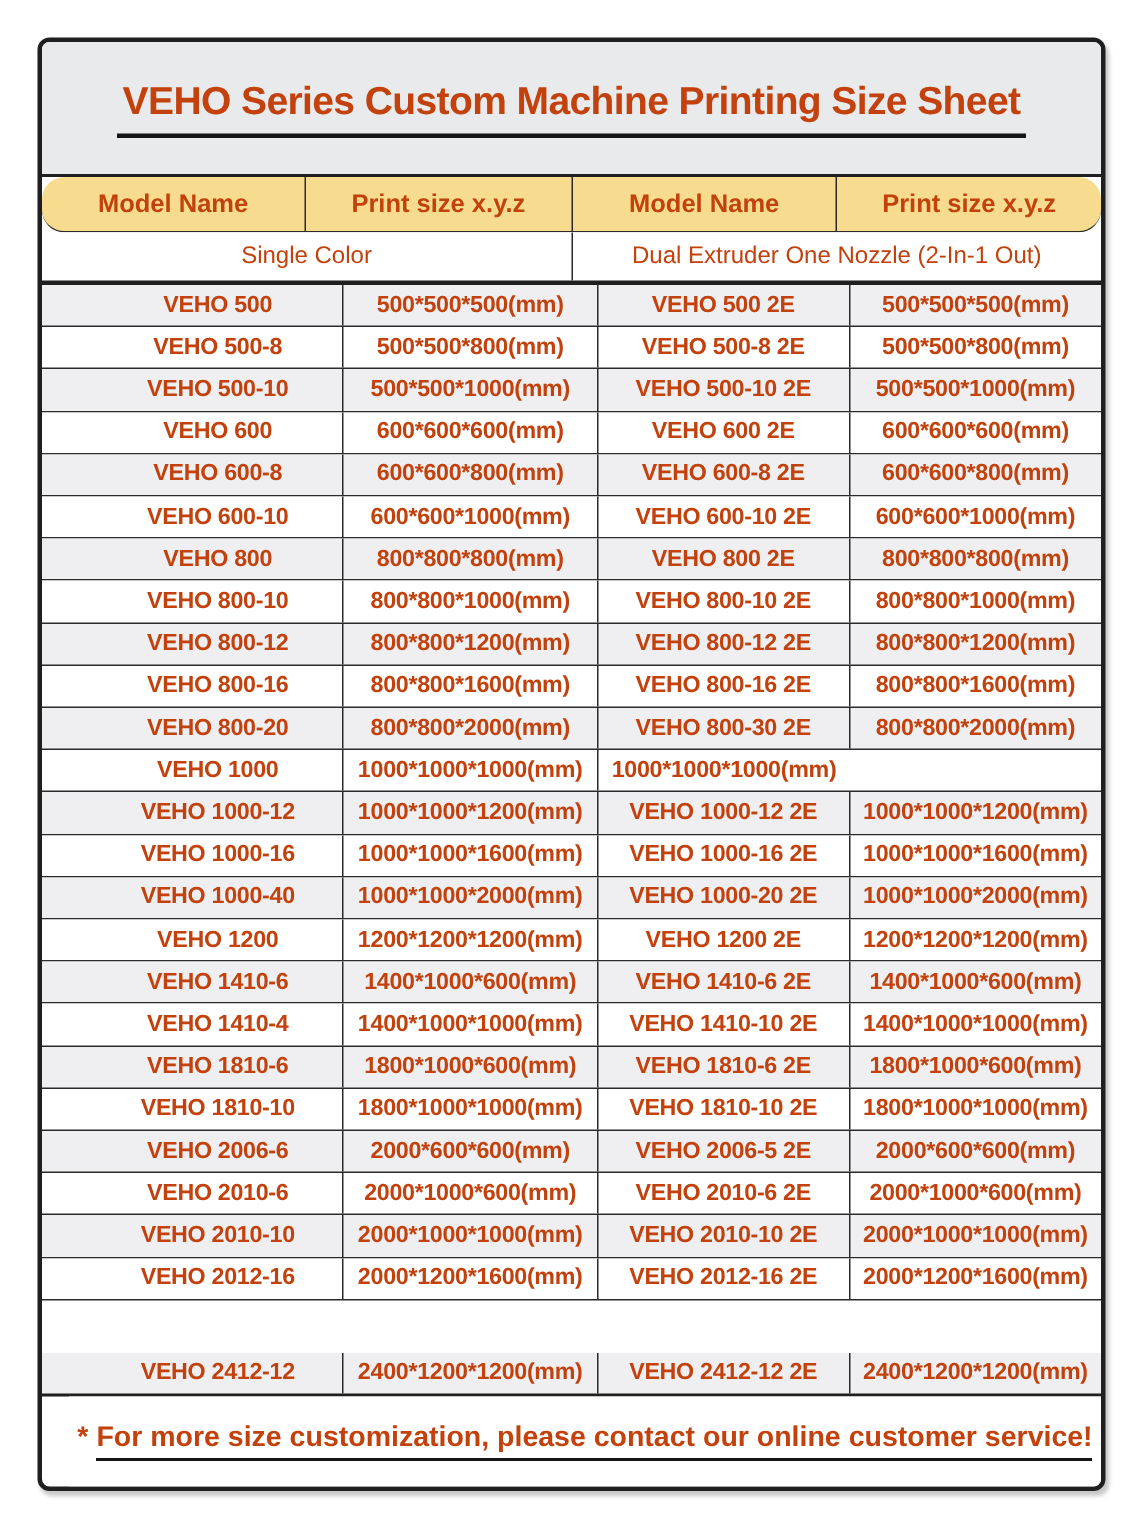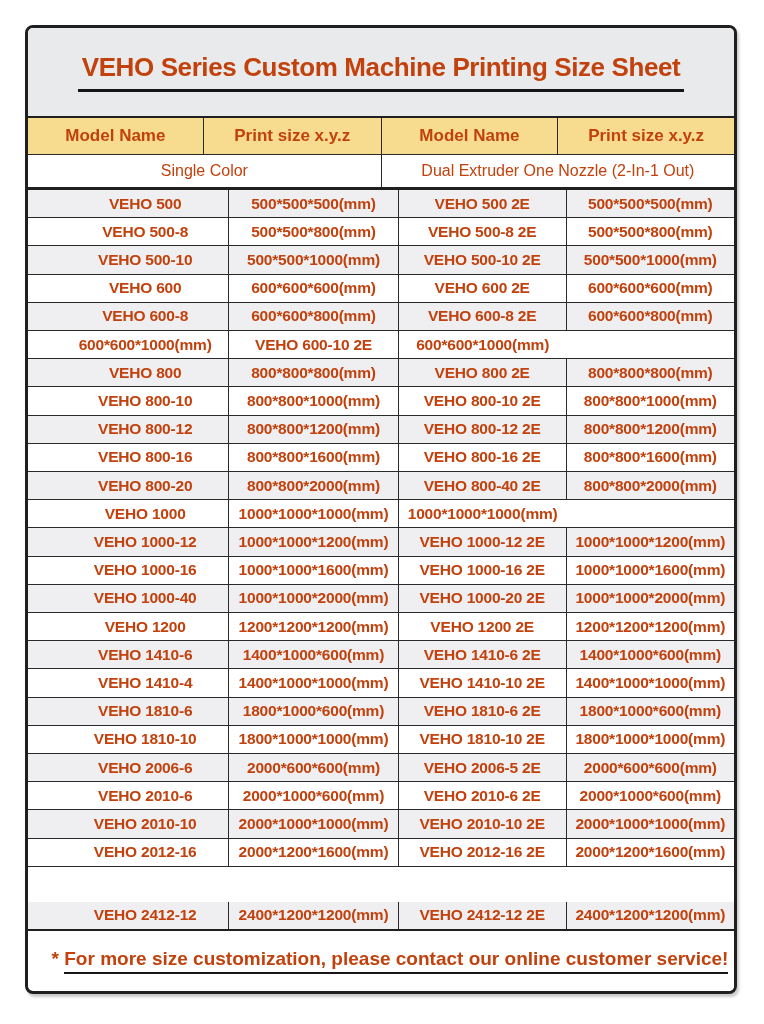--- a/index.html
+++ b/index.html
@@ -43,20 +43,21 @@
   .grid4 {
     display: grid;
     grid-template-columns: 24.9% 25.2% 25.0% 24.9%;
   }
 
   
   .header-row {
     flex: 0 0 37px;
     background: #f7dc8f;
     border-bottom: 1px solid #2a2a2a;
+    border-radius: 15px;
   }
   .header-cell {
     display: flex; align-items: center; justify-content: center;
     font-weight: 700; font-size: 17px;
     border-right: 1px solid #2a2a2a;
   }
   .header-cell:last-child { border-right: none; }
 
   
   .group-row {
@@ -164,20 +165,21 @@
         <div class="data-cell">VEHO 600 2E</div>
         <div class="data-cell">600*600*600(mm)</div>
       </div>
       <div class="data-row grid4">
         <div class="data-cell">VEHO 600-8</div>
         <div class="data-cell">600*600*800(mm)</div>
         <div class="data-cell">VEHO 600-8 2E</div>
         <div class="data-cell">600*600*800(mm)</div>
       </div>
       <div class="data-row grid4">
+        <div class="data-cell">VEHO 600-10</div>
         <div class="data-cell">600*600*1000(mm)</div>
         <div class="data-cell">VEHO 600-10 2E</div>
         <div class="data-cell">600*600*1000(mm)</div>
       </div>
       <div class="data-row grid4">
         <div class="data-cell">VEHO 800</div>
         <div class="data-cell">800*800*800(mm)</div>
         <div class="data-cell">VEHO 800 2E</div>
         <div class="data-cell">800*800*800(mm)</div>
       </div>
@@ -195,21 +197,21 @@
       </div>
       <div class="data-row grid4">
         <div class="data-cell">VEHO 800-16</div>
         <div class="data-cell">800*800*1600(mm)</div>
         <div class="data-cell">VEHO 800-16 2E</div>
         <div class="data-cell">800*800*1600(mm)</div>
       </div>
       <div class="data-row grid4">
         <div class="data-cell">VEHO 800-20</div>
         <div class="data-cell">800*800*2000(mm)</div>
-        <div class="data-cell">VEHO 800-40 2E</div>
+        <div class="data-cell">VEHO 800-30 2E</div>
         <div class="data-cell">800*800*2000(mm)</div>
       </div>
       <div class="data-row grid4">
         <div class="data-cell">VEHO 1000</div>
         <div class="data-cell">1000*1000*1000(mm)</div>
         <div class="data-cell">1000*1000*1000(mm)</div>
       </div>
       <div class="data-row grid4">
         <div class="data-cell">VEHO 1000-12</div>
         <div class="data-cell">1000*1000*1200(mm)</div>

